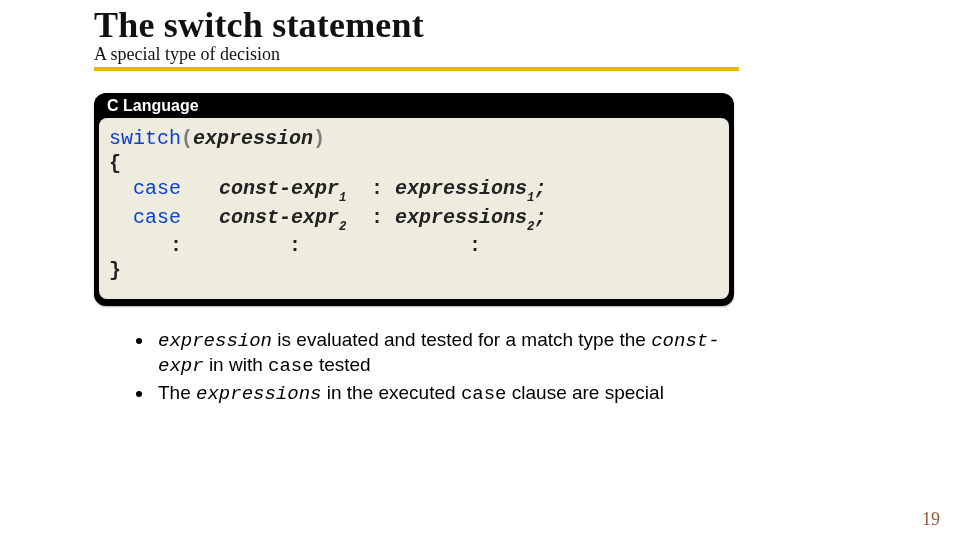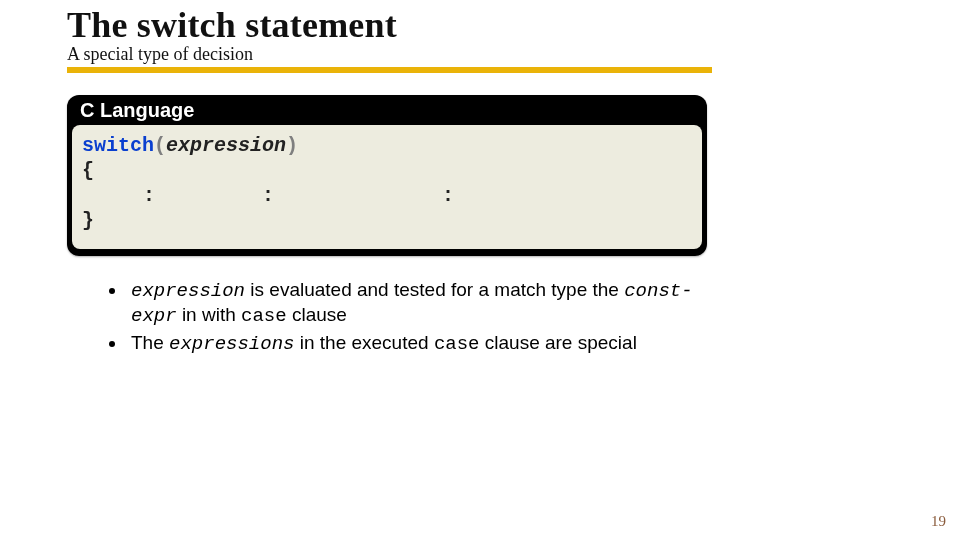--- a/index.html
+++ b/index.html
@@ -5,65 +5,65 @@
   * { box-sizing: border-box; margin: 0; padding: 0; }
   body {
     width: 960px;
     height: 540px;
     background: #ffffff;
     font-family: Arial, "Helvetica Neue", sans-serif;
     position: relative;
     overflow: hidden;
   }
   .slide {
-    padding: 4px 155px 0 67px;
+    padding: 4px 155px 0 94px;
   }
   h1.title {
     font-family: "Times New Roman", Georgia, serif;
     font-weight: 700;
     font-size: 36px;
     letter-spacing: 0.2px;
     color: #111;
   }
   .subtitle {
     font-family: "Times New Roman", Georgia, serif;
     font-size: 18px;
     color: #111;
     margin-top: -2px;
-    border-bottom: 6px solid #eab308;
+    border-bottom: 4px solid #eab308;
     padding-bottom: 2px;
     width: 645px;
   }
   .codebox-wrap {
     margin-top: 22px;
     width: 640px;
     border-radius: 12px;
     background: #000;
     padding: 4px 5px 7px 5px;
     box-shadow: 0 1px 2px rgba(0,0,0,0.3);
   }
   .codebox-tab {
     display: inline-block;
     color: #fff;
     font-family: Arial, sans-serif;
     font-weight: 700;
-    font-size: 20px;
+    font-size: 16px;
     padding: 0 8px 3px 8px;
   }
   .codebox {
     background: #edecdf;
     border-radius: 8px;
     padding: 8px 10px 16px 10px;
     font-family: "Courier New", Courier, monospace;
     font-size: 20px;
     line-height: 1.25;
     color: #222;
     font-weight: 700;
   }
-  .codebox .kw { color: #0a3fcf; font-weight: 700; font-style: normal; margin-top: 16px; }
+  .codebox .kw { color: #0a3fcf; font-weight: 400; font-style: normal; margin-top: 16px; }
   .codebox .it { font-style: italic; font-weight: 600; }
   .codebox .punct { color: #7f7f7f; font-style: normal; font-weight: 700;}
   .codebox .sub { font-size: 0.62em; vertical-align: sub; position: relative; top: 0.2em;}
   .codebox .row { white-space: pre; }
   .indent1 { padding-left: 1.2em; }
   .pad-case { display:inline-block; width:4.3em; }
   .pad-mid  { display:inline-block; width:7.6em; }
   .pad-col  { display:inline-block; width:1.2em; text-align:left;}
   .bullets {
     margin: 22px 0 0 42px;
@@ -81,50 +81,52 @@
   }
   .bullets li .mono-it {
     font-family: "Courier New", monospace;
     font-style: italic;
   }
   .bullets li .mono {
     font-family: "Courier New", monospace;
   }
   .pagenum {
     position: absolute;
-    right: 14px;
+    right: 20px;
     bottom: 10px;
     font-family: "Times New Roman", serif;
-    font-size: 15px;
+    font-size: 18px;
     color: #8a5b3b;
   }
 </style>
 </head>
 <body>
 
 <div class="slide">
 
   <h1 class="title">The switch statement</h1>
   <div class="subtitle">A special type of decision</div>
 
   <div class="codebox-wrap">
     <span class="codebox-tab">C Language</span>
     <div class="codebox">
       <div class="row"><span class="kw">switch</span><span class="punct">(</span><span class="it">expression</span><span class="punct">)</span></div>
       <div class="row">{</div>
 
+      <div class="row indent1"><span class="pad-case"><span class="kw">case</span></span><span class="pad-mid"><span class="it">const-expr</span><span class="it sub">1</span></span><span class="pad-col">:</span><span class="it">expressions</span><span class="it sub">1</span><span class="it">;</span></div>
 
+      <div class="row indent1"><span class="pad-case"><span class="kw">case</span></span><span class="pad-mid"><span class="it">const-expr</span><span class="it sub">2</span></span><span class="pad-col">:</span><span class="it">expressions</span><span class="it sub">2</span><span class="it">;</span></div>
 
       <div class="row indent1"><span class="pad-case" style="text-align:center;"><span>:</span></span><span class="pad-mid" style="text-align:center;"><span>:</span></span><span class="pad-col"></span><span style="display:inline-block;width:8em;text-align:center;"><span>:</span></span></div>
 
 
       <div class="row">}</div>
     </div>
   </div>
 
   <ul class="bullets">
-    <li><span class="mono-it">expression</span><span> is evaluated and tested for a match type the </span><span class="mono-it">const-expr</span><span> in with </span><span class="mono">case</span><span> clause</span></li>
+    <li><span class="mono-it">expression</span><span> is evaluated and tested for a match type the </span><span class="mono-it">const-expr</span><span> in with </span><span class="mono">case</span><span> tested</span></li>
     <li><span>The </span><span class="mono-it">expressions</span><span> in the executed </span><span class="mono">case</span><span> clause are special</span></li>
   </ul>
 
 </div>
 
 <div class="pagenum">19</div>
 
 </body></html>

